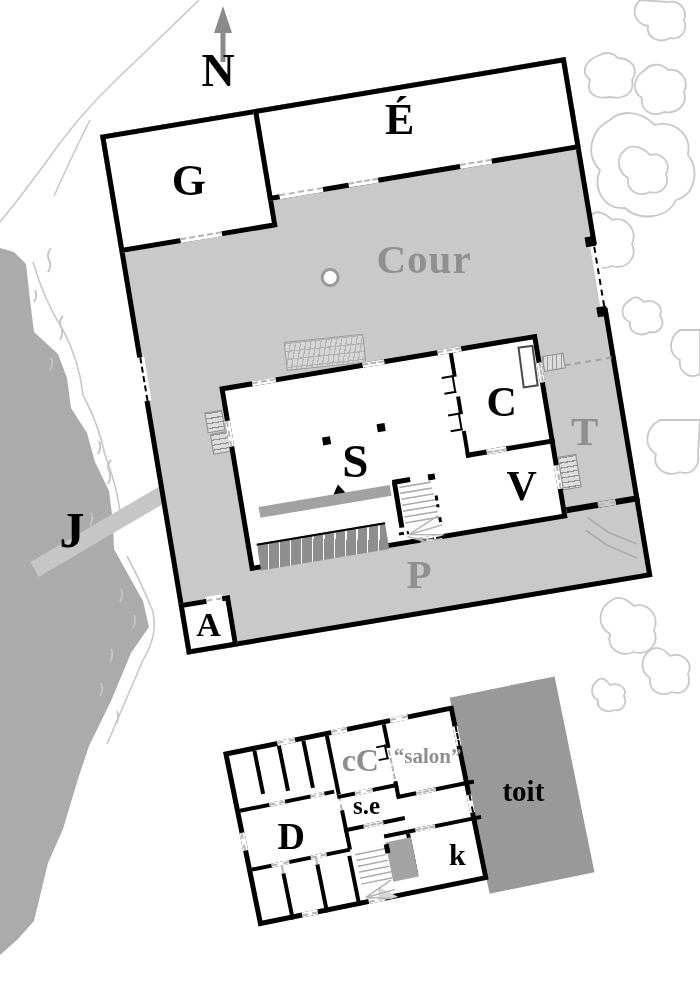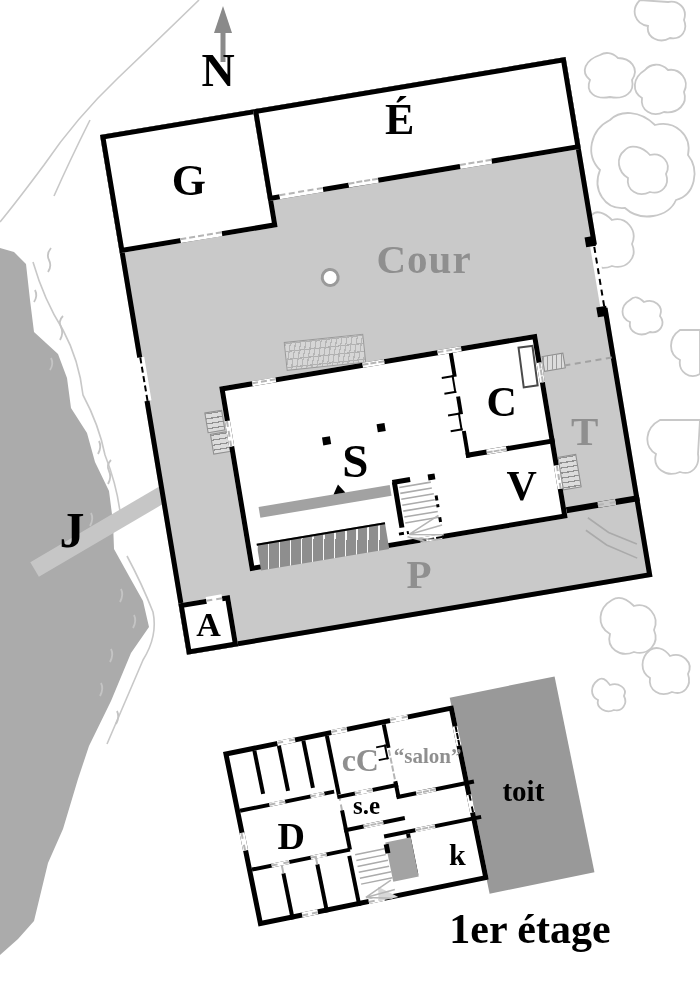--- a/index.html
+++ b/index.html
@@ -286,15 +286,14 @@
     </svg>
 
     <span class="lbl glbl cr2" style="left:103px;top:14px;width:50px;font-size:32px;">cC</span>
     <span class="lbl glbl cr2" style="left:152px;top:30px;width:85px;font-size:21px;">“salon”</span>
     <span class="lbl cr2" style="left:100px;top:64px;width:50px;font-size:25px;">s.e</span>
     <span class="lbl cr2" style="left:20px;top:72px;width:50px;font-size:38px;">D</span>
     <span class="lbl cr2" style="left:184px;top:128px;width:40px;font-size:30px;">k</span>
   </div>
 </div>
 
-<div class="lbl" style="left:430px;top:908px;width:200px;font-size:42px;z-index:3;">1er étage</div>
 
 </div>
 
 </body></html>

